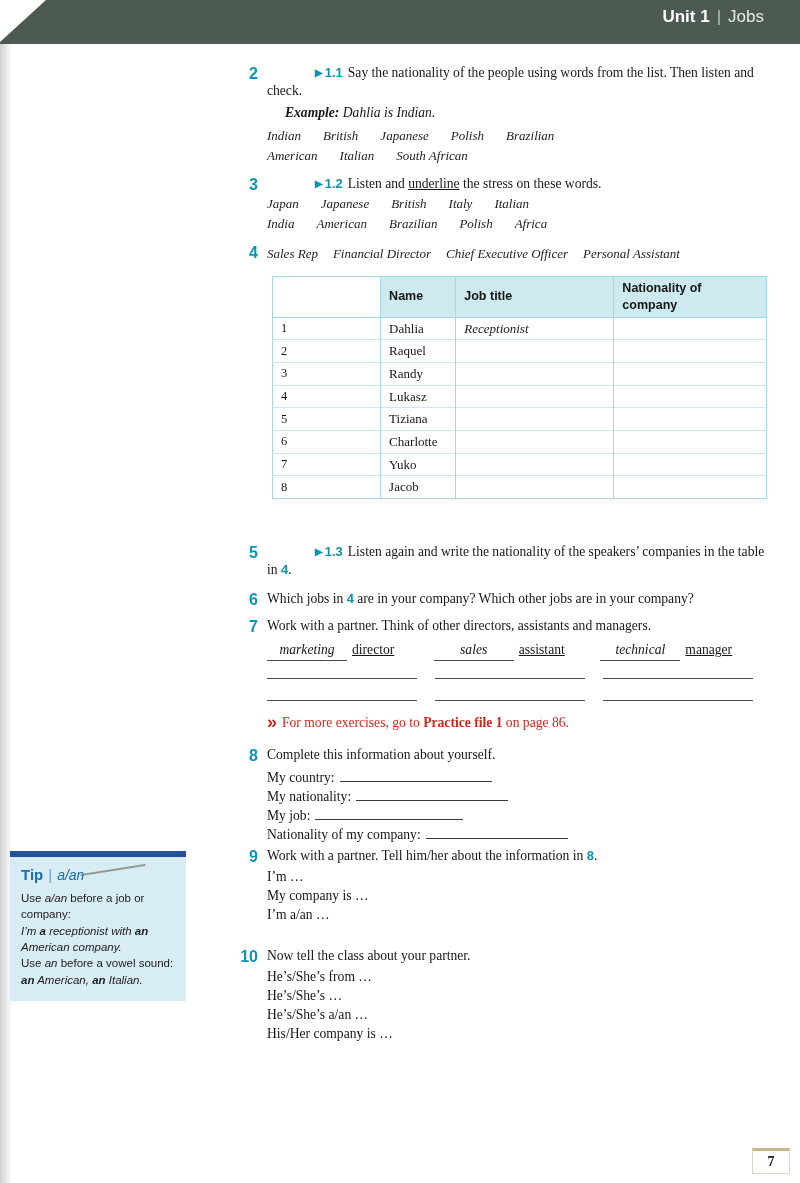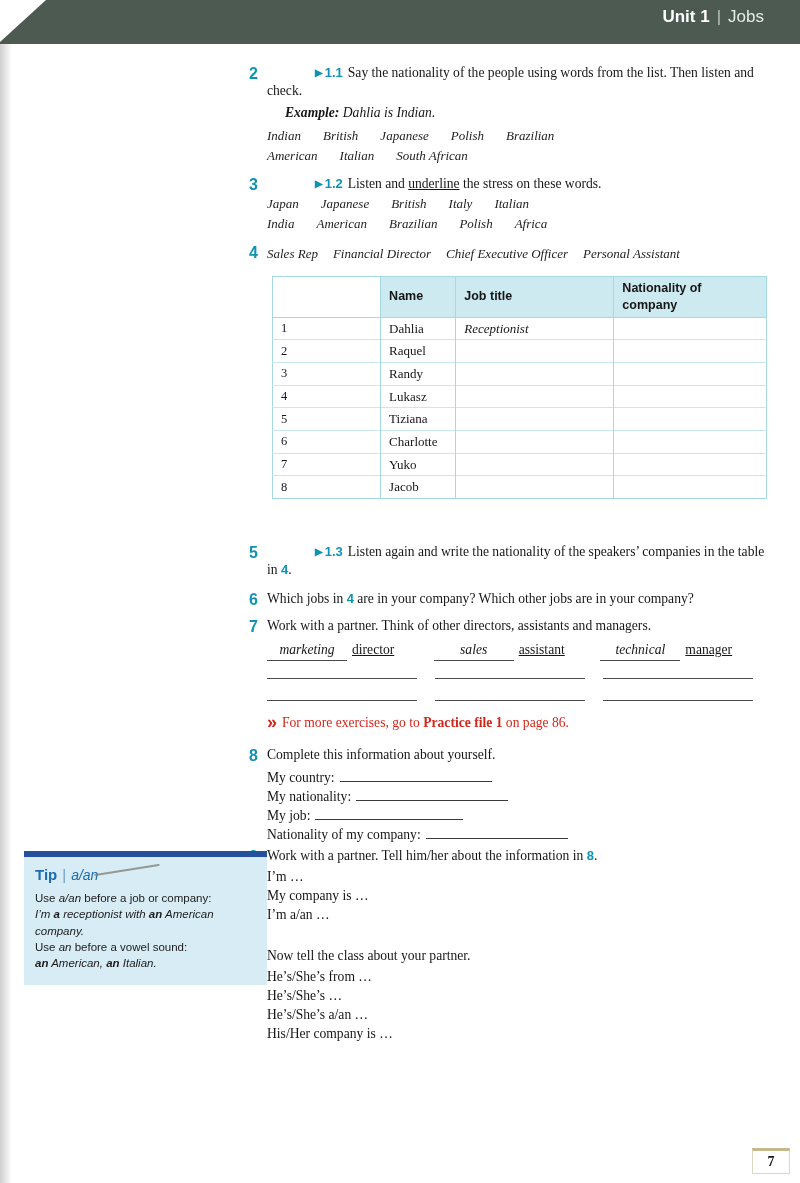--- a/index.html
+++ b/index.html
@@ -73,21 +73,21 @@
   .practice b{font-weight:700;}
   
   .fline{line-height:19px;margin-top:0;}
   .fields{margin-top:4px;}
   .uline{display:inline-block;border-bottom:1px solid #3a3a3a;height:11px;margin-left:5px;}
   .u1{width:152px}.u2{width:152px}.u3{width:148px}.u4{width:142px}
   
   .lines{margin-top:3px;}
   .lines div{line-height:18.8px;}
   
-  .tipbox{position:absolute;left:24px;top:851px;width:243px;z-index:2;border-radius:22px;}
+  .tipbox{position:absolute;left:10px;top:851px;width:176px;z-index:2;border-radius:22px;}
   .tipbar{height:6px;background:var(--tip-bar);}
   .tipbody{background:var(--tip-bg);padding:7px 11px 13px;font-family:"Liberation Sans",sans-serif;
     font-size:11.5px;line-height:1.42;color:#1b1b1b;}
   .tiphead{font-size:15px;margin-bottom:4px;color:var(--tip-blue);font-weight:700;}
   .tiphead .tdiv{font-weight:300;color:#6f9ec4;margin:0 5px;}
   .tiphead .topic{font-style:italic;font-weight:400;font-size:14px;}
   .tipit{font-style:italic;}
   .scribble{position:absolute;left:70px;top:18px;width:66px;height:2px;
     background:rgba(125,125,112,.75);transform:rotate(-9deg);border-radius:2px;}
   

